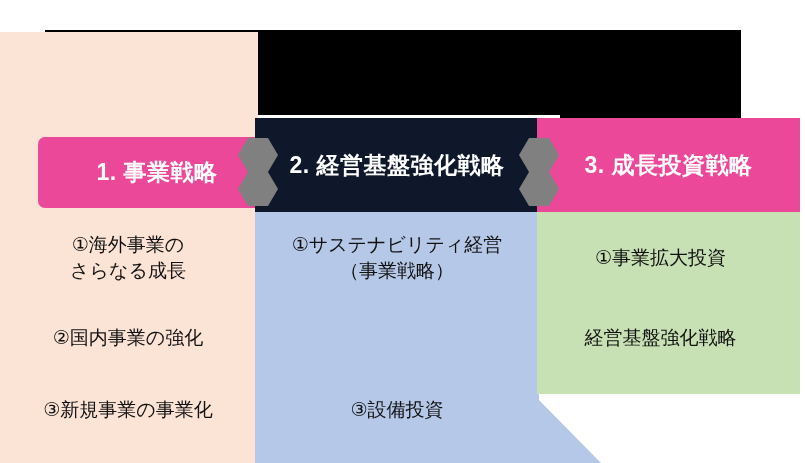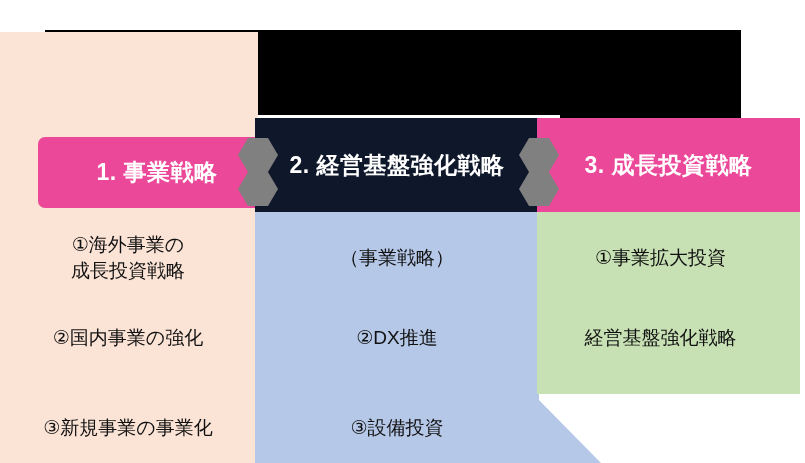--- a/index.html
+++ b/index.html
@@ -89,21 +89,21 @@
     line-height: 1.35;
     text-align: center;
     white-space: nowrap;
   }
   .col1 { left: 0px;   width: 256px; align-items: center; }
   .col2 { left: 255px; width: 284px; }
   .col3 { left: 529px; width: 263px; }
 
   .row1 { top: 220px; height: 76px; }
   .row2 { top: 315px; height: 46px; }
-  .row3 { top: 405px; height: 46px; }
+  .row3 { top: 387px; height: 46px; }
 
   .item .line2 { display: block; }
 </style>
 </head>
 <body>
 
 <div id="stage">
 
   <div class="redacted" style="left:45px; top:30px; width:696px; height:85px;"></div>
   <div class="redacted" style="left:80px; top:112px; width:170px; height:10px;"></div>
@@ -136,34 +136,32 @@
   </div>
   <div class="connector" id="connector-2">
     <svg width="42" height="70" viewBox="0 0 42 70" xmlns="http://www.w3.org/2000/svg">
       <polygon points="11,1 31,1 41,18 31,35 11,35 1,18" fill="#808080"></polygon>
       <polygon points="11,35 31,35 41,52 31,69 11,69 1,52" fill="#808080"></polygon>
     </svg>
   </div>
 
   <div class="item col1 row1">
     <span>①海外事業の</span>
-    <span class="line2">成長投資戦略</span>
+    <span class="line2">さらなる成長</span>
   </div>
   <div class="item col1 row2">
     <span>②国内事業の強化</span>
   </div>
   <div class="item col1 row3">
     <span>③新規事業の事業化</span>
   </div>
 
   <div class="item col2 row1">
+    <span>①サステナビリティ経営</span>
     <span class="line2">（事業戦略）</span>
-  </div>
-  <div class="item col2 row2">
-    <span>②DX推進</span>
   </div>
   <div class="item col2 row3">
     <span>③設備投資</span>
   </div>
 
   <div class="item col3 row1">
     <span>①事業拡大投資</span>
   </div>
   <div class="item col3 row2">
     <span>経営基盤強化戦略</span>

